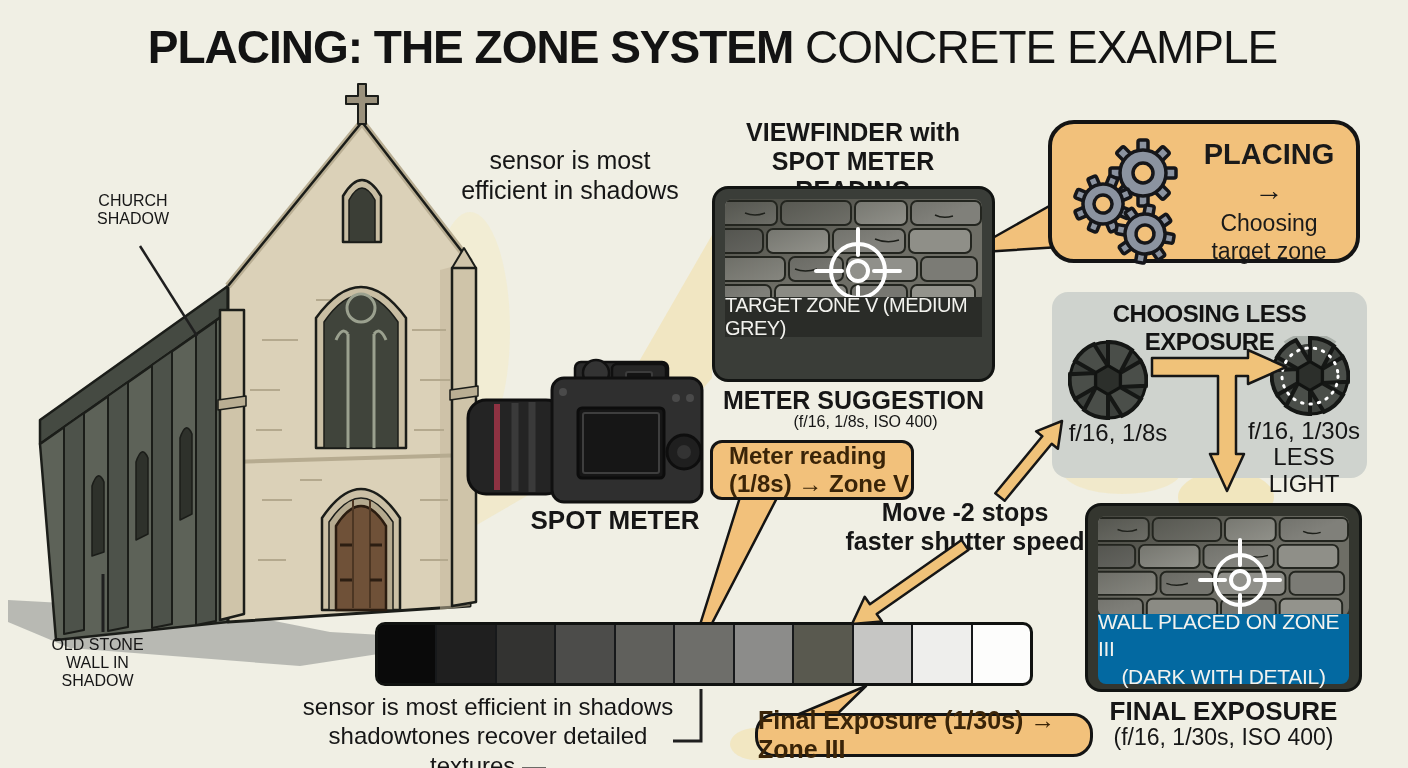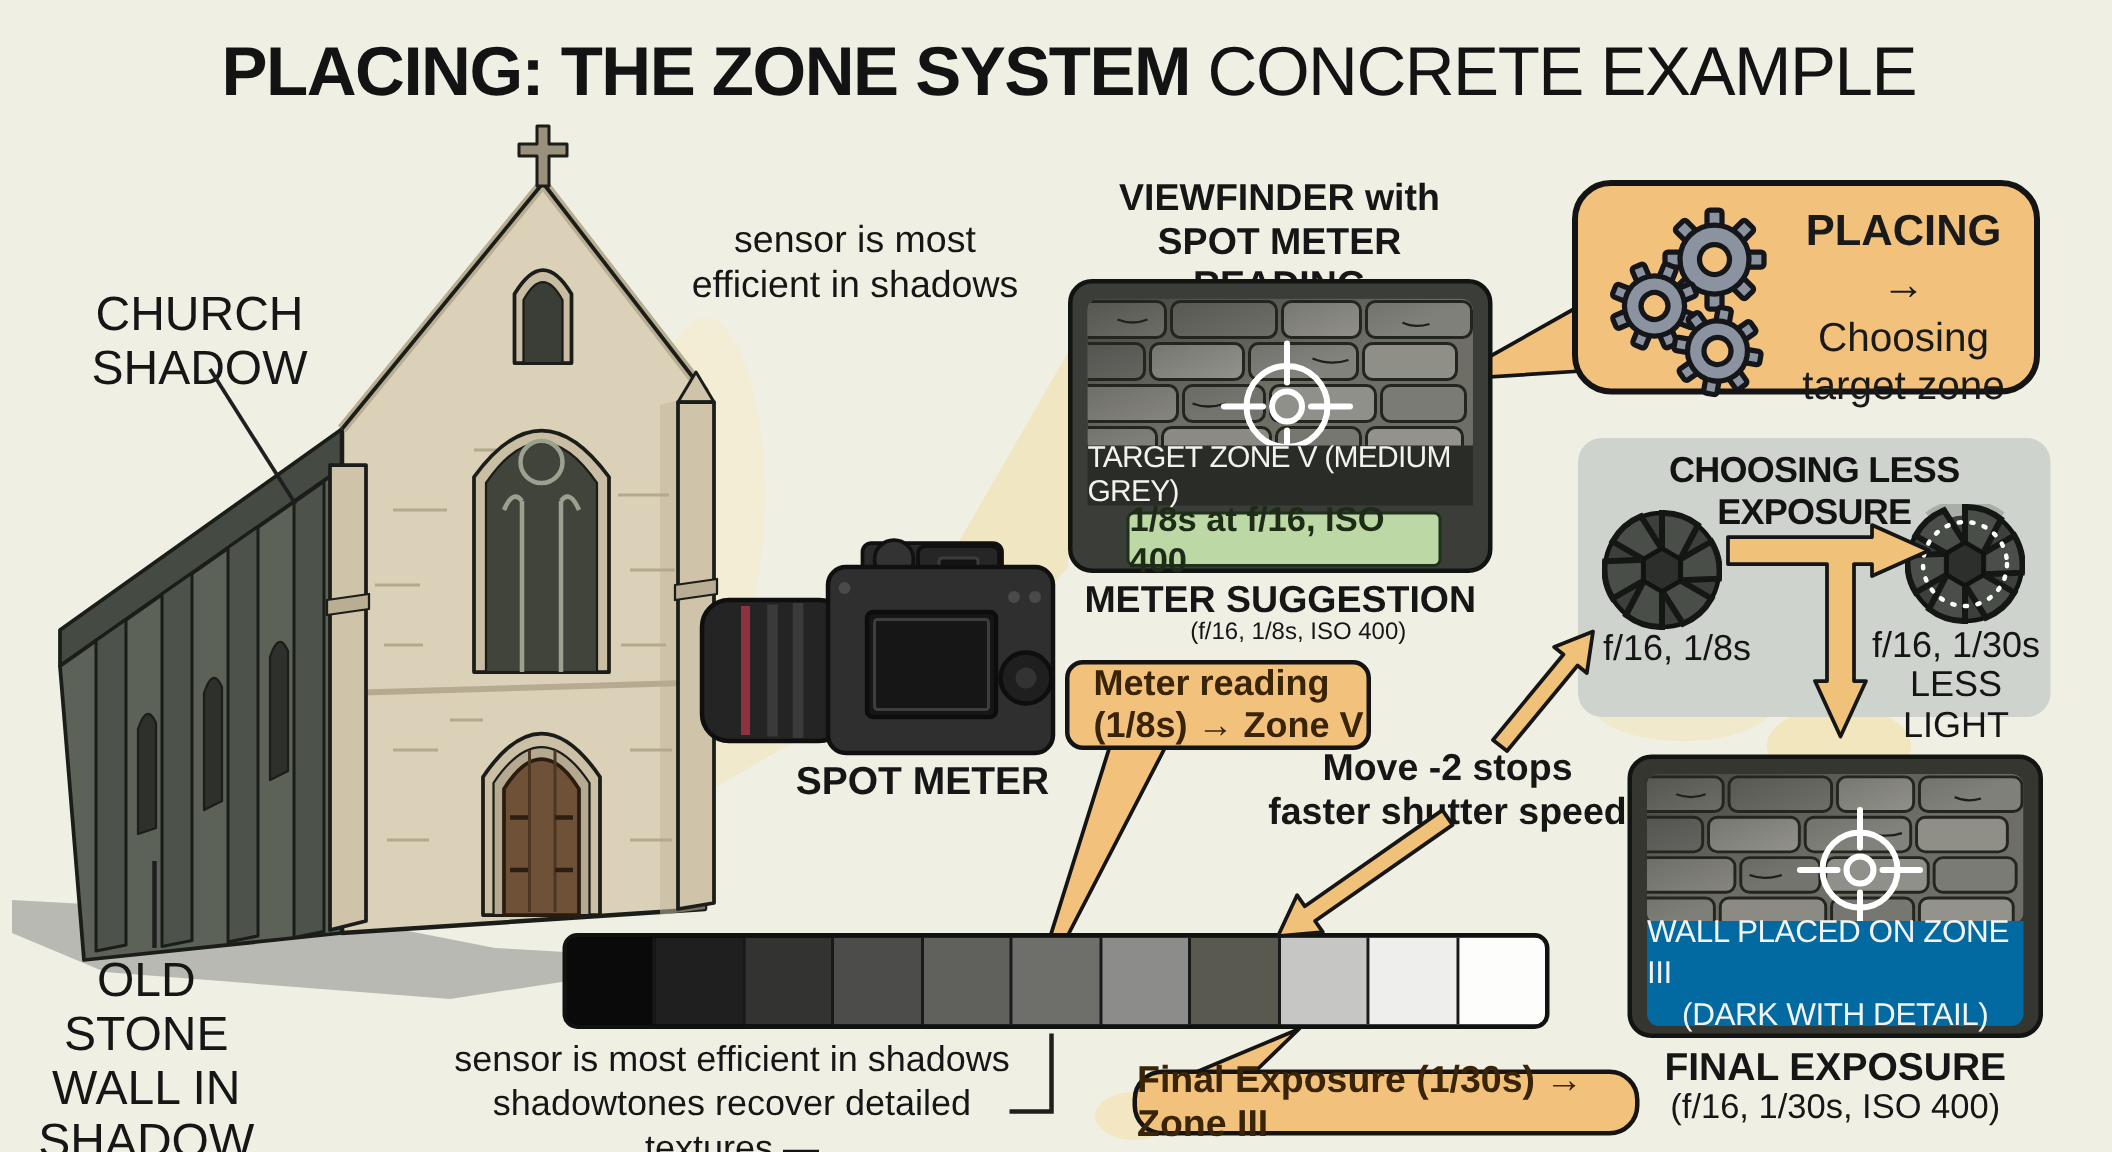--- a/index.html
+++ b/index.html
@@ -6,21 +6,21 @@
   .stage{position:relative;width:1408px;height:768px;background:#f0efe4;overflow:hidden;
          font-family:"Liberation Sans", sans-serif;color:#161616;}
   .abs{position:absolute;}
   .pre{white-space:pre-line;}
   svg{display:block;}
 
   .title{left:17px;right:0;top:22px;text-align:center;font-size:46px;letter-spacing:-1px;line-height:1.1;color:#131313;}
   .title .t-bold{font-weight:900;}
   .title .t-reg{font-weight:500;}
 
-  .lbl{font-size:32px;line-height:1.12;font-weight:500;}
+  .lbl{font-size:16px;line-height:1.12;font-weight:500;}
 
   .sensor-top{left:440px;top:146px;width:260px;font-size:25px;line-height:1.18;text-align:center;}
   .church-shadow{left:58px;top:192px;width:150px;text-align:center;}
   .old-stone{left:20px;top:636px;width:155px;text-align:center;}
   .spot-meter{left:520px;top:505px;width:190px;text-align:center;font-weight:900;font-size:26px;}
 
   
   .vf-heading{left:714px;top:118px;width:278px;text-align:center;font-weight:900;font-size:25px;line-height:1.15;}
   .vf-panel{left:712px;top:186px;width:283px;height:196px;background:#3a3d38;border:3px solid #121412;border-radius:16px;box-sizing:border-box;}
   .vf-stones{position:absolute;left:10px;top:10px;width:257px;height:104px;border-radius:8px;overflow:hidden;}
@@ -36,21 +36,21 @@
   .orange-box{background:#f2c17b;border:3px solid #141414;box-sizing:border-box;color:#3a2408;}
   .meter-callout{left:710px;top:440px;width:204px;height:60px;border-radius:12px;font-size:24px;font-weight:600;line-height:1.17;
                  display:flex;align-items:center;padding-left:16px;}
 
   .move-stops{left:832px;top:498px;width:266px;text-align:center;font-size:25px;line-height:1.17;font-weight:700;}
 
   
   .placing-box{left:1048px;top:120px;width:312px;height:143px;border-radius:26px;border-width:4px;}
   .placing-text{position:absolute;left:138px;right:8px;top:12px;text-align:center;color:#1a1a1a;}
   .placing-title{font-size:29px;font-weight:900;line-height:1.25;}
-  .placing-line{font-size:27px;font-weight:500;line-height:1.22;}
+  .placing-line{font-size:23px;font-weight:500;line-height:1.22;}
   .gears{position:absolute;left:10px;top:6px;}
 
   
   .choose-panel{left:1052px;top:292px;width:315px;height:186px;background:#cfd3ce;border-radius:16px;}
   .choose-heading{position:absolute;left:0;right:0;top:8px;text-align:center;font-weight:900;font-size:24px;letter-spacing:-0.5px;color:#131313;}
   .ap-label{position:absolute;font-size:24px;font-weight:500;text-align:center;color:#151515;line-height:1.1;}
   .ap1-label{left:4px;top:128px;width:124px;}
   .ap2-label{left:192px;top:126px;width:120px;}
 
   
@@ -256,21 +256,20 @@
           <circle r="27"></circle>
           <circle r="10"></circle>
           <path d="M0,-42 V-16"></path>
             <path d="M0,16 V42"></path>
             <path d="M-42,0 H-16"></path>
             <path d="M16,0 H42"></path>
         </g>
       </svg>
     </div>
     <div class="vf-band">TARGET ZONE V (MEDIUM GREY)</div>
-    <div class="vf-green">1/8s at f/16, ISO 400</div>
   </div>
   <div class="abs meter-sugg-title">METER SUGGESTION</div>
   <div class="abs meter-sugg-val">(f/16, 1/8s, ISO 400)</div>
 
   <div class="abs orange-box meter-callout pre">Meter reading
 (1/8s) → Zone V</div>
 
   <div class="abs pre move-stops">Move -2 stops
 faster shutter speed</div>
 

